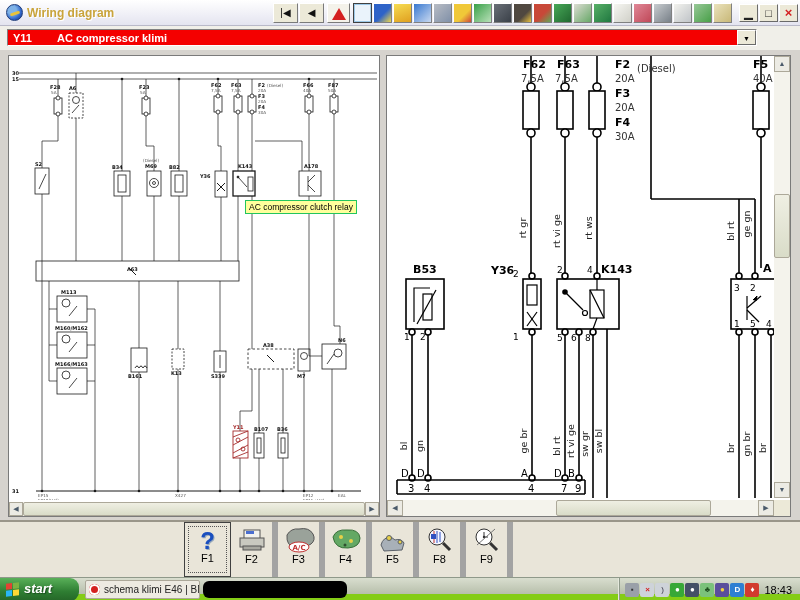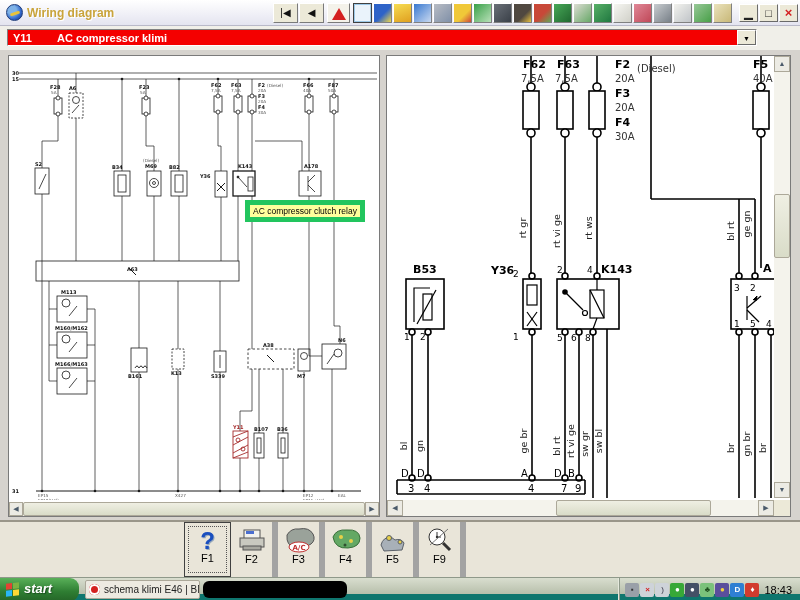--- a/index.html
+++ b/index.html
@@ -1,17 +1,17 @@
 <!DOCTYPE html>
 <html><head>
 <meta charset="utf-8">
 <style>
   html,body{margin:0;padding:0;background:#D6D3CE;}
   *{box-sizing:border-box;}
-  .screen{position:relative;width:800px;height:600px;overflow:hidden;background:#0f766e;
+  .screen{position:relative;width:800px;height:600px;overflow:hidden;background:#84cc16;
           font-family:"Liberation Sans",sans-serif;}
   
   .titlebar{position:absolute;left:0;top:0;width:800px;height:26px;
             background:linear-gradient(#FFFFFF,#E4E4F0);border-bottom:1px solid #B9B9C9;
             display:flex;align-items:center;padding:0 2px;}
   .appicon{width:17px;height:17px;margin:0 4px;border-radius:50%;
            background:radial-gradient(circle at 35% 35%,#7FB3E8 0 30%,#2E63C8 65%,#16306B);
            border:1px solid #1E3C7A;position:relative;flex:none;}
   .appicon:after{content:"";position:absolute;left:3px;top:7px;width:10px;height:3px;
            background:#E8C23A;border-radius:2px;transform:rotate(-18deg);}
@@ -60,21 +60,21 @@
   .combo-btn{width:19px;background:#ECE9D8;border:1px solid;
          border-color:#fff #6a6a6a #6a6a6a #fff;font-size:7px;text-align:center;
          line-height:15px;color:#000;flex:none;}
   
   .main{position:absolute;left:0;top:50px;width:800px;height:470px;background:#D6D3CE;}
   .panel{position:absolute;top:5px;height:462px;background:#fff;border:1px solid #7a7a7a;}
   .panel-left{left:8px;width:372px;}
   .panel-right{left:386px;width:405px;}
   svg{display:block;}
   svg text{font-family:"DejaVu Sans",sans-serif;}
-  .tooltip{position:absolute;left:236px;top:144px;background:#FFFF9C;border:5px solid #22c55e;
+  .tooltip{position:absolute;left:236px;top:144px;background:#FFFF9C;border:1px solid #22c55e;
            font-size:8.5px;padding:1px 3px;white-space:nowrap;color:#000;font-family:"Liberation Sans",sans-serif;}
   
   .sb-btn{position:absolute;background:#ECEBE4;border:1px solid #ACA899;color:#4A5A6A;
           font-size:7px;text-align:center;line-height:13px;}
   .sb-thumb{position:absolute;background:linear-gradient(#EFEFE3,#D9DCC8);border:1px solid #ACA899;border-radius:2px;}
   .corner{position:absolute;background:#ECE9D8;}
   
   .fbar{position:absolute;left:0;top:520px;width:800px;height:57px;background:#E9E5D9;
         border-top:2px solid #9a968a;padding-left:184px;display:flex;align-items:stretch;}
   .fkey{width:47px;border-right:6px solid #a3a3a3;text-align:center;position:relative;
@@ -595,20 +595,31 @@
     <div class="fkey">
       <svg width="36" height="30">
         <path d="M6,20 q2,-8 10,-8 l4,3 q6,-2 9,3 l-2,7 l-18,1z" fill="#A8B0B8" stroke="#5A6068"></path>
         <circle cx="14" cy="13" r="2.5" fill="#E8D048" stroke="#5A6068"></circle>
         <circle cx="25" cy="17" r="2" fill="#E8D048" stroke="#5A6068"></circle>
       </svg>
       <div class="flabel">F5</div>
     </div>
     <div class="fkey">
       <svg width="36" height="30">
+        <circle cx="15" cy="12" r="8" fill="#F4F6FF" stroke="#333"></circle>
+        <line x1="12" y1="6" x2="12" y2="18" stroke="#C03030"></line>
+        <line x1="15" y1="6" x2="15" y2="18" stroke="#3050C0"></line>
+        <line x1="18" y1="7" x2="18" y2="17" stroke="#3050C0"></line>
+        <rect x="9" y="9" width="5" height="5" fill="#3050C0"></rect>
+        <line x1="21" y1="18" x2="28" y2="25" stroke="#333" stroke-width="3"></line>
+      </svg>
+      <div class="flabel">F8</div>
+    </div>
+    <div class="fkey">
+      <svg width="36" height="30">
         <circle cx="15" cy="12" r="8" fill="#FFF" stroke="#333"></circle>
         <line x1="15" y1="12" x2="15" y2="7" stroke="#333"></line>
         <line x1="15" y1="12" x2="19" y2="12" stroke="#333"></line>
         <circle cx="15" cy="12" r="1.2" fill="#333"></circle>
         <line x1="21" y1="18" x2="28" y2="25" stroke="#333" stroke-width="3"></line>
         <line x1="8" y1="20" x2="26" y2="4" stroke="#777"></line>
       </svg>
       <div class="flabel">F9</div>
     </div>
   </div>

